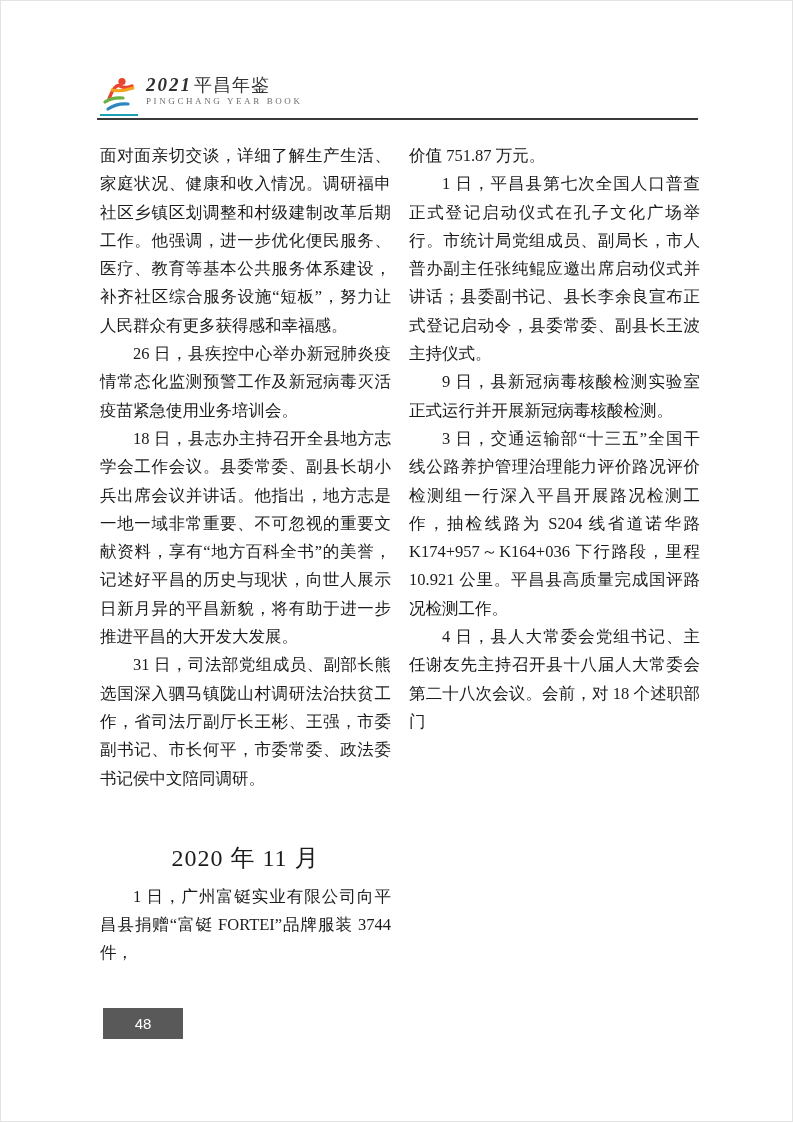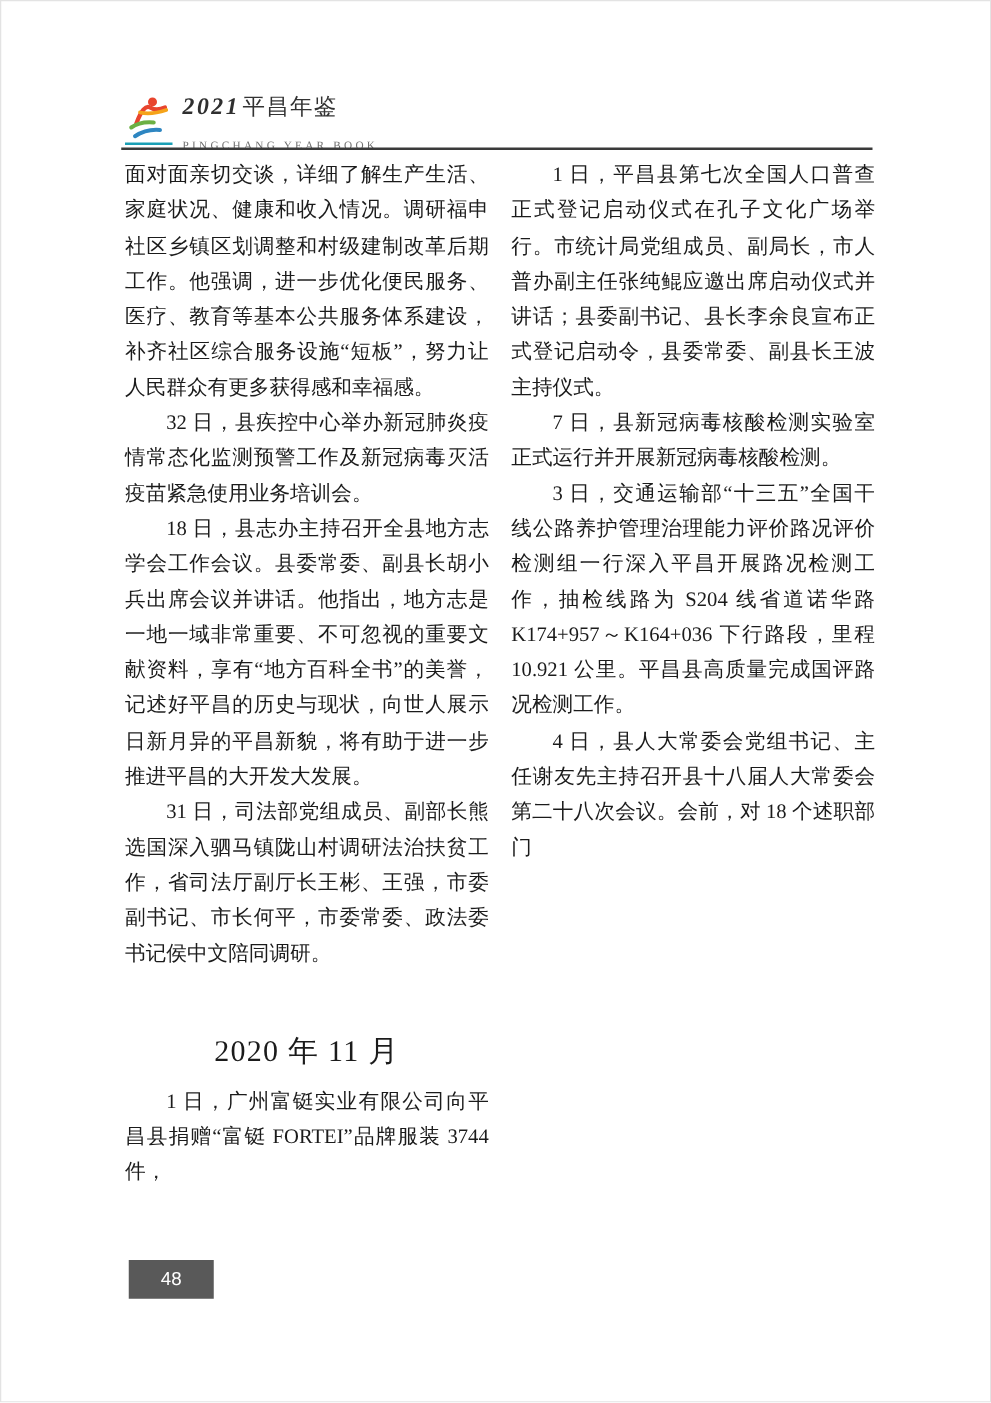--- a/index.html
+++ b/index.html
@@ -24,50 +24,50 @@
   .title-line{
     font-size:18px;line-height:20px;color:#333333;
     white-space:nowrap;letter-spacing:1px;
   }
   .title-year{
     font-style:italic;font-weight:bold;font-size:19px;
     letter-spacing:2px;margin-right:2px;color:#2f2f2f;
   }
   .subtitle{
     font-size:9px;line-height:12px;color:#6f6f6f;
-    letter-spacing:2.6px;margin-top:14px;white-space:nowrap;
+    letter-spacing:2.6px;margin-top:0;white-space:nowrap;
   }
   .header-rule{
     position:absolute;left:96px;top:117px;
     width:601px;height:2px;background:#3a3a3a;
   }
   
   .columns{
-    position:absolute;left:99px;top:125px;
+    position:absolute;left:99px;top:141px;
     width:600px;display:flex;gap:18px;
   }
   .col{
     width:291px;
     font-size:16.5px;
     line-height:28.3px;
     text-align:justify;
     text-justify:inter-character;
   }
   .col p{margin:0;text-indent:2em;}
   .col p.noindent{text-indent:0;}
   .section-heading{
     font-size:24px;font-weight:normal;
     text-align:center;text-indent:0;
     letter-spacing:1px;
     margin:50px 0 10px 0;line-height:30px;
   }
   
   .page-number-box{
     position:absolute;left:102px;top:1007px;
-    width:68px;height:31px;
+    width:80px;height:31px;
     background:#595959;color:#ffffff;
     display:flex;align-items:center;justify-content:center;
     font-family:"Liberation Sans","DejaVu Sans",sans-serif;
     font-size:15px;
   }
 </style>
 </head>
 <body>
 
 <div class="page">
@@ -89,30 +89,31 @@
       </div>
       <div class="subtitle">PINGCHANG YEAR BOOK</div>
     </div>
   </header>
 
   <div class="header-rule"></div>
 
   <main class="columns">
     <section class="col">
       <p class="noindent">面对面亲切交谈，详细了解生产生活、家庭状况、健康和收入情况。调研福申社区乡镇区划调整和村级建制改革后期工作。他强调，进一步优化便民服务、医疗、教育等基本公共服务体系建设，补齐社区综合服务设施“短板”，努力让人民群众有更多获得感和幸福感。</p>
-      <p>32 日，县疾控中心举办新冠肺炎疫情常态化监测预警工作及新冠病毒灭活疫苗紧急使用业务培训会。</p>
+      <p>26 日，县疾控中心举办新冠肺炎疫情常态化监测预警工作及新冠病毒灭活疫苗紧急使用业务培训会。</p>
       <p>18 日，县志办主持召开全县地方志学会工作会议。县委常委、副县长胡小兵出席会议并讲话。他指出，地方志是一地一域非常重要、不可忽视的重要文献资料，享有“地方百科全书”的美誉，记述好平昌的历史与现状，向世人展示日新月异的平昌新貌，将有助于进一步推进平昌的大开发大发展。</p>
       <p>31 日，司法部党组成员、副部长熊选国深入驷马镇陇山村调研法治扶贫工作，省司法厅副厅长王彬、王强，市委副书记、市长何平，市委常委、政法委书记侯中文陪同调研。</p>
       <h2 class="section-heading">2020 年 11 月</h2>
       <p>1 日，广州富铤实业有限公司向平昌县捐赠“富铤 FORTEI”品牌服装 3744 件，</p>
     </section>
 
     <section class="col">
+      <p class="noindent">价值 751.87 万元。</p>
       <p>1 日，平昌县第七次全国人口普查正式登记启动仪式在孔子文化广场举行。市统计局党组成员、副局长，市人普办副主任张纯鲲应邀出席启动仪式并讲话；县委副书记、县长李余良宣布正式登记启动令，县委常委、副县长王波主持仪式。</p>
-      <p>7 日，县新冠病毒核酸检测实验室正式运行并开展新冠病毒核酸检测。</p>
+      <p>9 日，县新冠病毒核酸检测实验室正式运行并开展新冠病毒核酸检测。</p>
       <p>3 日，交通运输部“十三五”全国干线公路养护管理治理能力评价路况评价检测组一行深入平昌开展路况检测工作，抽检线路为 S204 线省道诺华路 K174+957～K164+036 下行路段，里程 10.921 公里。平昌县高质量完成国评路况检测工作。</p>
       <p>4 日，县人大常委会党组书记、主任谢友先主持召开县十八届人大常委会第二十八次会议。会前，对 18 个述职部门</p>
     </section>
   </main>
 
   <footer>
     <div class="page-number-box">
       <span>48</span>
     </div>
   </footer>

